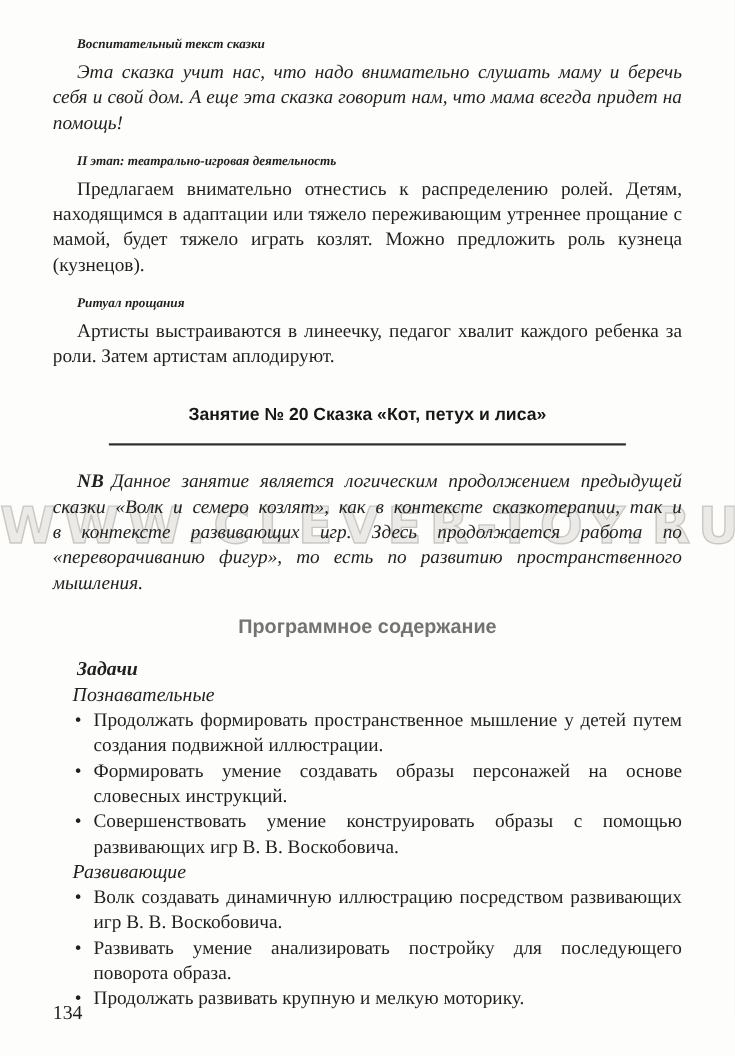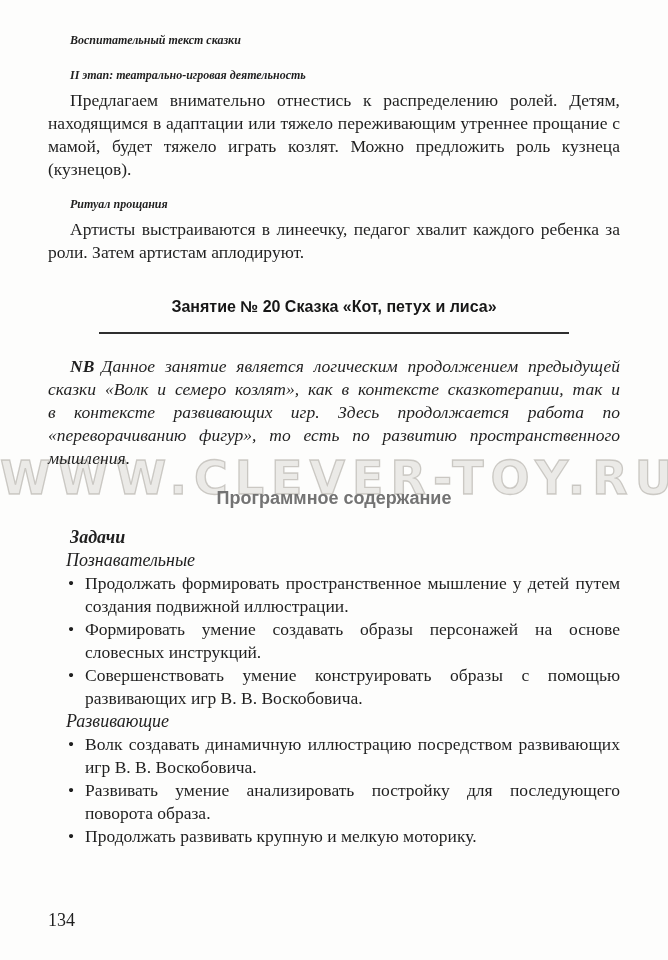--- a/index.html
+++ b/index.html
@@ -80,20 +80,21 @@
 </head>
 <body>
 
 <div class="page">
 
   <div class="watermark">WWW.CLEVER-TOY.RU</div>
 
   <div class="content">
 
     <div class="sub-heading first">Воспитательный текст сказки</div>
+    <p class="italic-para">Эта сказка учит нас, что надо внимательно слушать маму и беречь себя и свой дом. А еще эта сказка говорит нам, что мама всегда придет на помощь!</p>
 
     <div class="sub-heading">II этап: театрально-игровая деятельность</div>
     <p>Предлагаем внимательно отнестись к распределению ролей. Детям, находящимся в адаптации или тяжело переживающим утреннее прощание с мамой, будет тяжело играть козлят. Можно предложить роль кузнеца (кузнецов).</p>
 
     <div class="sub-heading">Ритуал прощания</div>
     <p>Артисты выстраиваются в линеечку, педагог хвалит каждого ребенка за роли. Затем артистам аплодируют.</p>
 
     <div class="lesson-title">Занятие № 20 Сказка «Кот, петух и лиса»</div>
     <div class="rule"></div>
 

